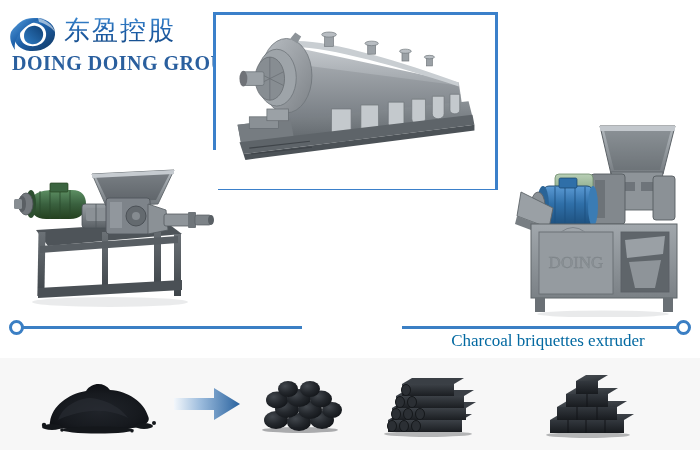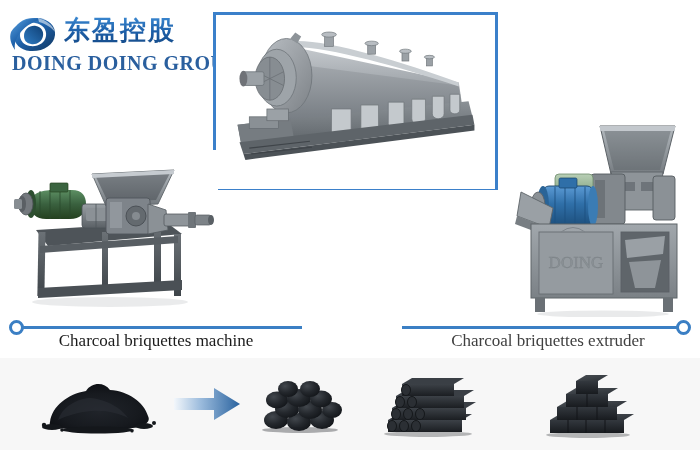--- a/index.html
+++ b/index.html
@@ -30,21 +30,21 @@
     top: 6px;
     width: 52px;
     height: 38px;
   }
   #logo-cn {
     position: absolute;
     left: 56px;
     top: 4px;
     font-family: "DejaVu Sans", sans-serif;
     font-size: 26px;
-    font-weight: bold;
+    font-weight: normal;
     letter-spacing: 2px;
     line-height: 32px;
     background: linear-gradient(180deg, #3f8fd8 0%, #1d5fa8 55%, #154a87 100%);
     -webkit-background-clip: text;
     background-clip: text;
     color: transparent;
     -webkit-text-fill-color: transparent;
     white-space: nowrap;
   }
   #logo-en {
@@ -144,21 +144,21 @@
     color: #1b1b1b;
   }
   #caption-right {
     position: absolute;
     left: 398px;
     top: 331px;
     width: 300px;
     text-align: center;
     font-family: "Liberation Serif", serif;
     font-size: 17px;
-    color: #404040;
+    color: #0369a1;
   }
 
   
   #product-band {
     position: absolute;
     left: 0;
     top: 358px;
     width: 700px;
     height: 92px;
     background: #f7f7f7;
@@ -421,21 +421,20 @@
 
     <rect x="30" y="186" width="10" height="14" fill="#6a7075"></rect>
     <rect x="158" y="186" width="10" height="14" fill="#6a7075"></rect>
     <ellipse cx="98" cy="202" rx="66" ry="3.5" fill="#dadcde" opacity="0.6"></ellipse>
   </svg>
 
   <div id="rule-left">
     <div class="rule-dot" style="left:3px;"></div>
     <div class="rule-line" style="left:16px; right:0;"></div>
   </div>
-  <div id="caption-left">Charcoal briquettes machine</div>
 
   <div id="rule-right">
     <div class="rule-line" style="left:0; right:16px;"></div>
     <div class="rule-dot" style="right:3px;"></div>
   </div>
   <div id="caption-right">Charcoal briquettes extruder</div>
 
   <div id="product-band">
 
     <svg class="product-slot" style="left:28px; width:140px;" viewBox="0 0 140 92">

